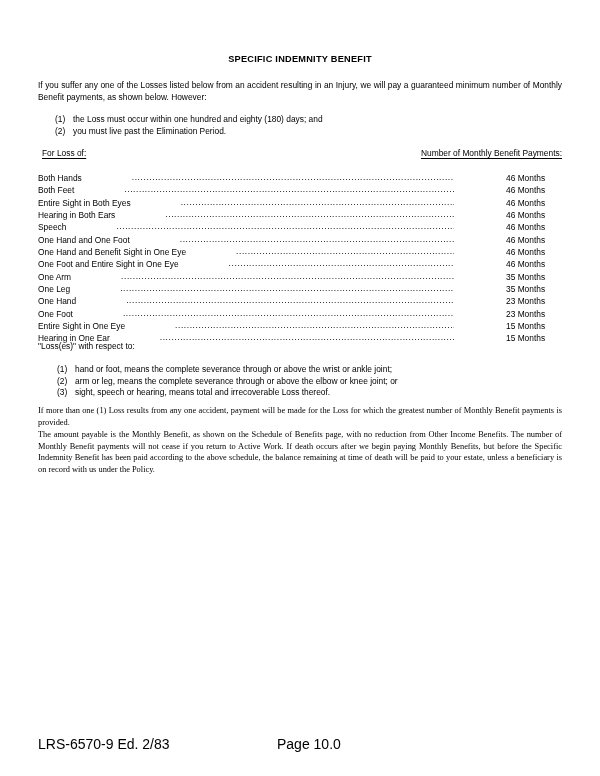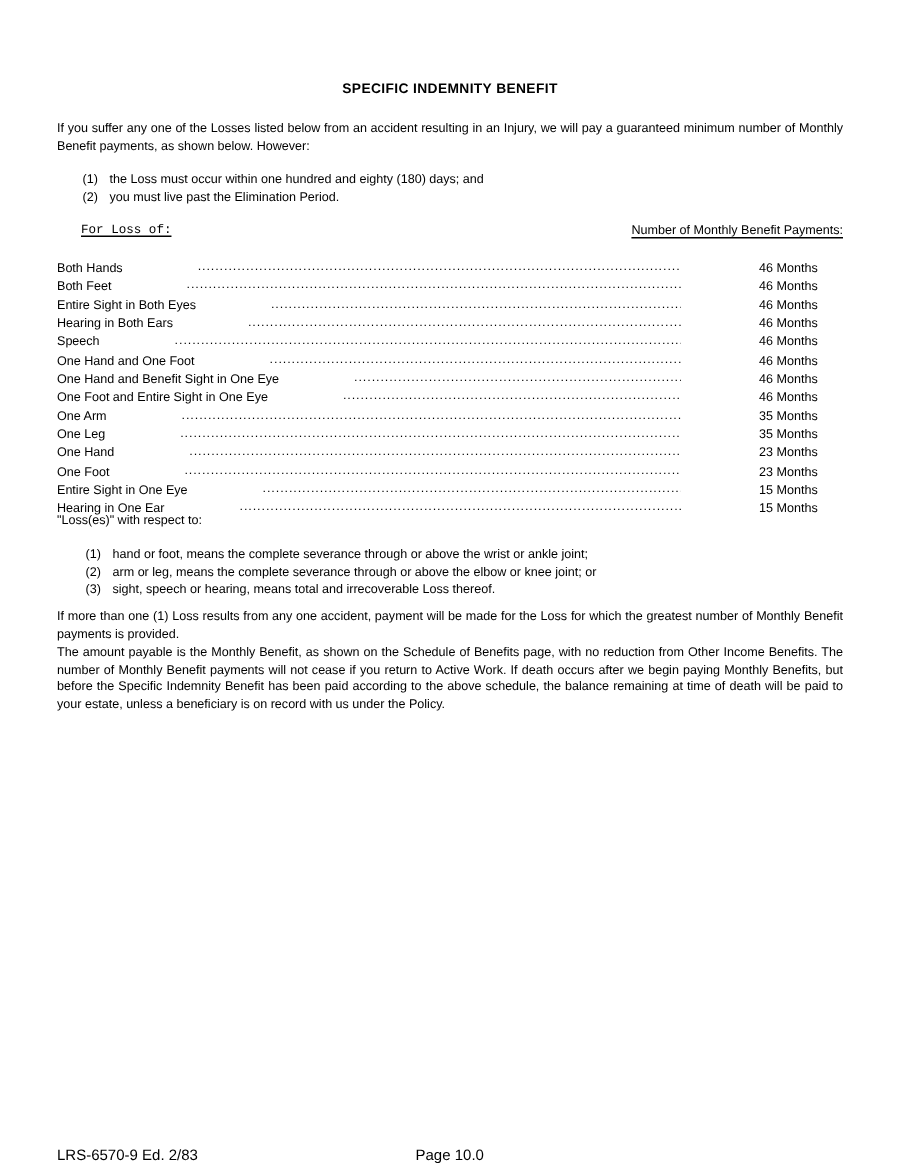--- a/index.html
+++ b/index.html
@@ -62,25 +62,24 @@
   .col-headers {
     position: absolute;
     left: 38px;
     top: 148px;
     width: 524px;
     font-size: 8.4px;
     height: 12px;
   }
   .col-head-left {
     position: absolute;
-    left: 16px;
+    left: 4px;
     top: 0;
     text-decoration: underline;
     text-underline-offset: 1.5px;
-    font-family: Liberation Mono, monospace;
   }
   .col-head-right {
     position: absolute;
     right: 0;
     top: 0;
     text-decoration: underline;
     text-underline-offset: 1.5px;
   }
   .benefit-list {
     position: absolute;
@@ -150,30 +149,31 @@
     width: 18px;
   }
   .para {
     position: absolute;
     left: 38px;
     width: 524px;
     font-size: 8.4px;
     line-height: 11.5px;
     text-align: justify;
     text-justify: inter-word;
+    font-family: Liberation Serif, serif;
   }
   .p-greatest { top: 405px; }
   .p-amount  { top: 429px; }
   .p-longer  { top: 499px; }
   .footer {
     position: absolute;
     left: 38px;
-    top: 765px;
-    width: 524px;
-    font-size: 10px;
+    top: 736px;
+    width: 524px;
+    font-size: 14px;
     height: 12px;
   }
   .footer-code {
     position: absolute;
     left: 0;
     top: 0;
   }
   .footer-page {
     position: absolute;
     left: 239px;

